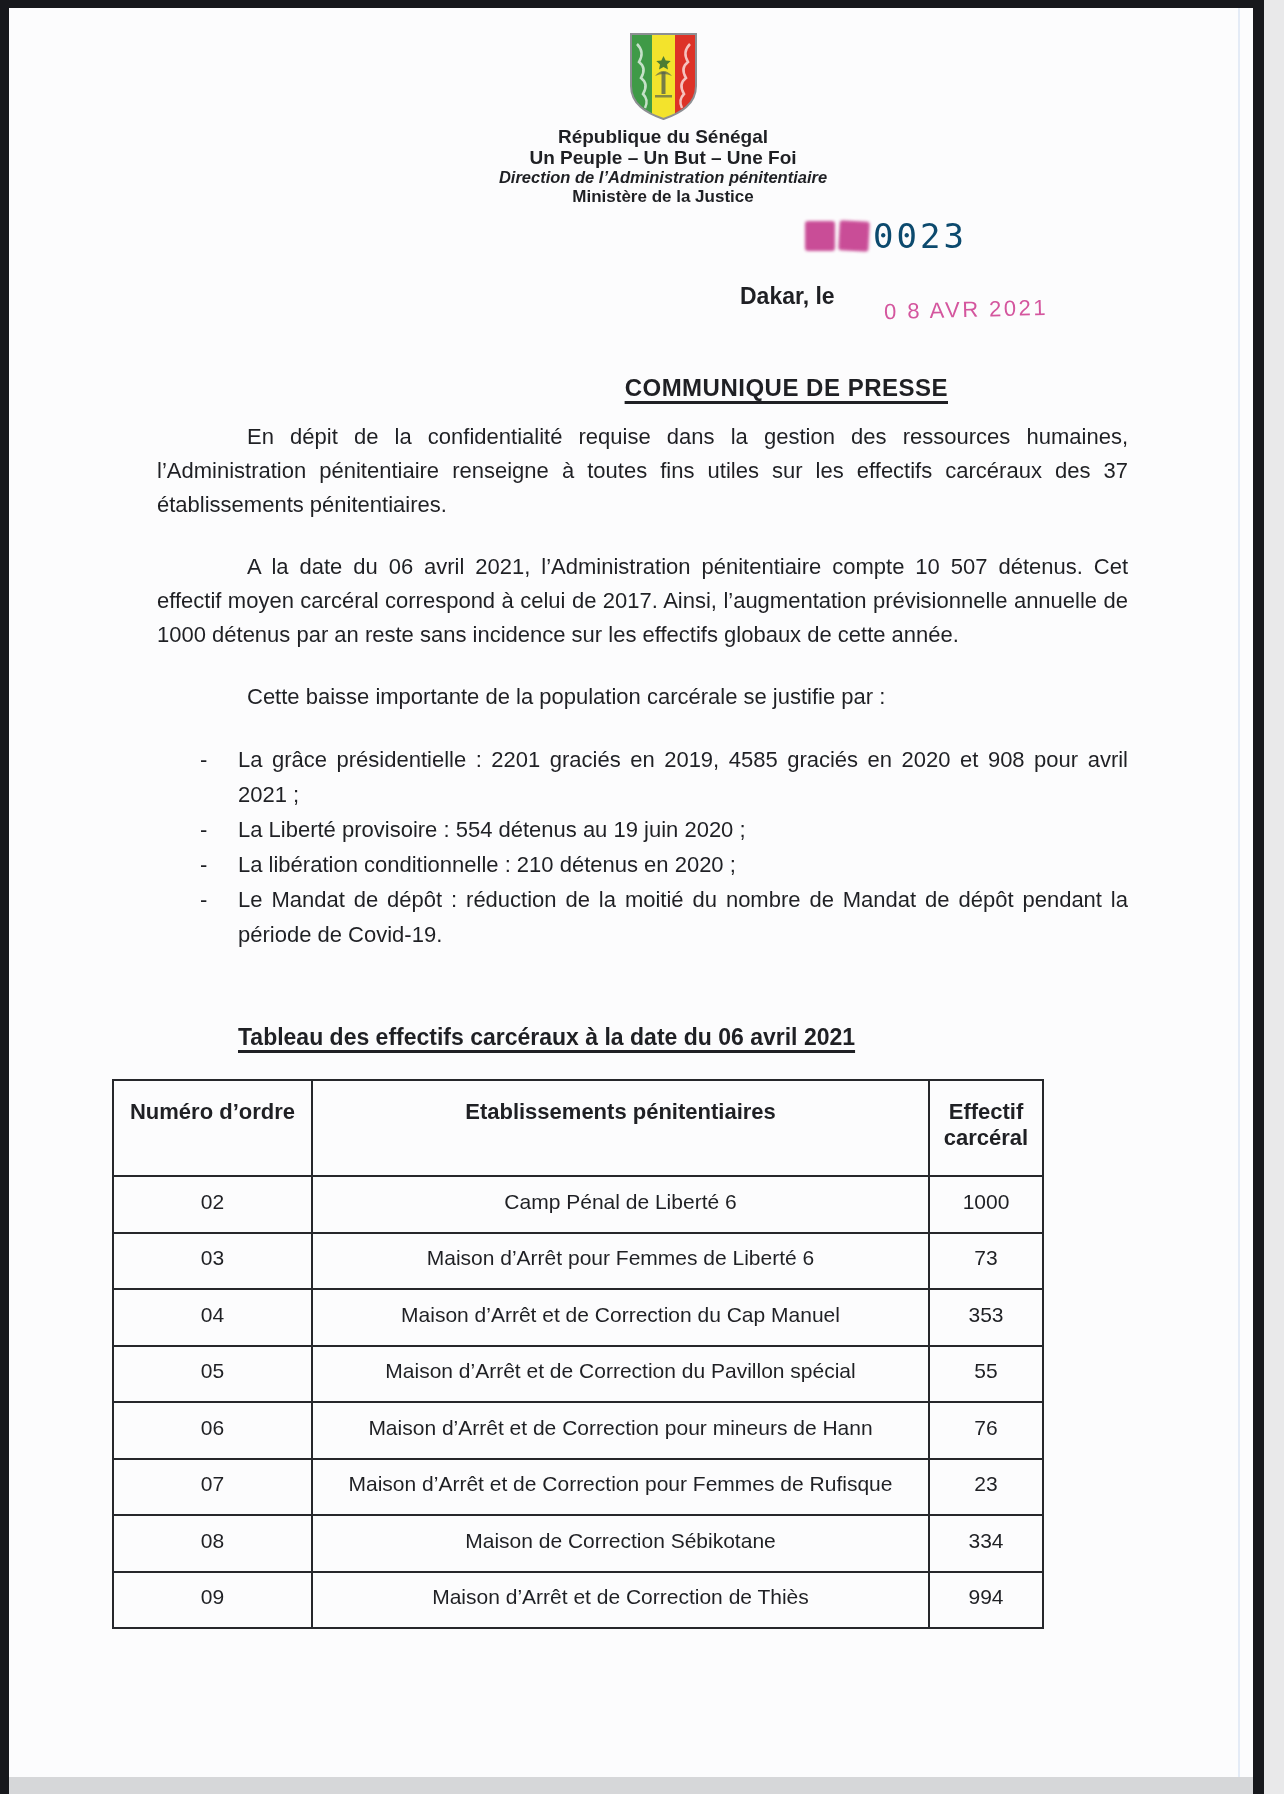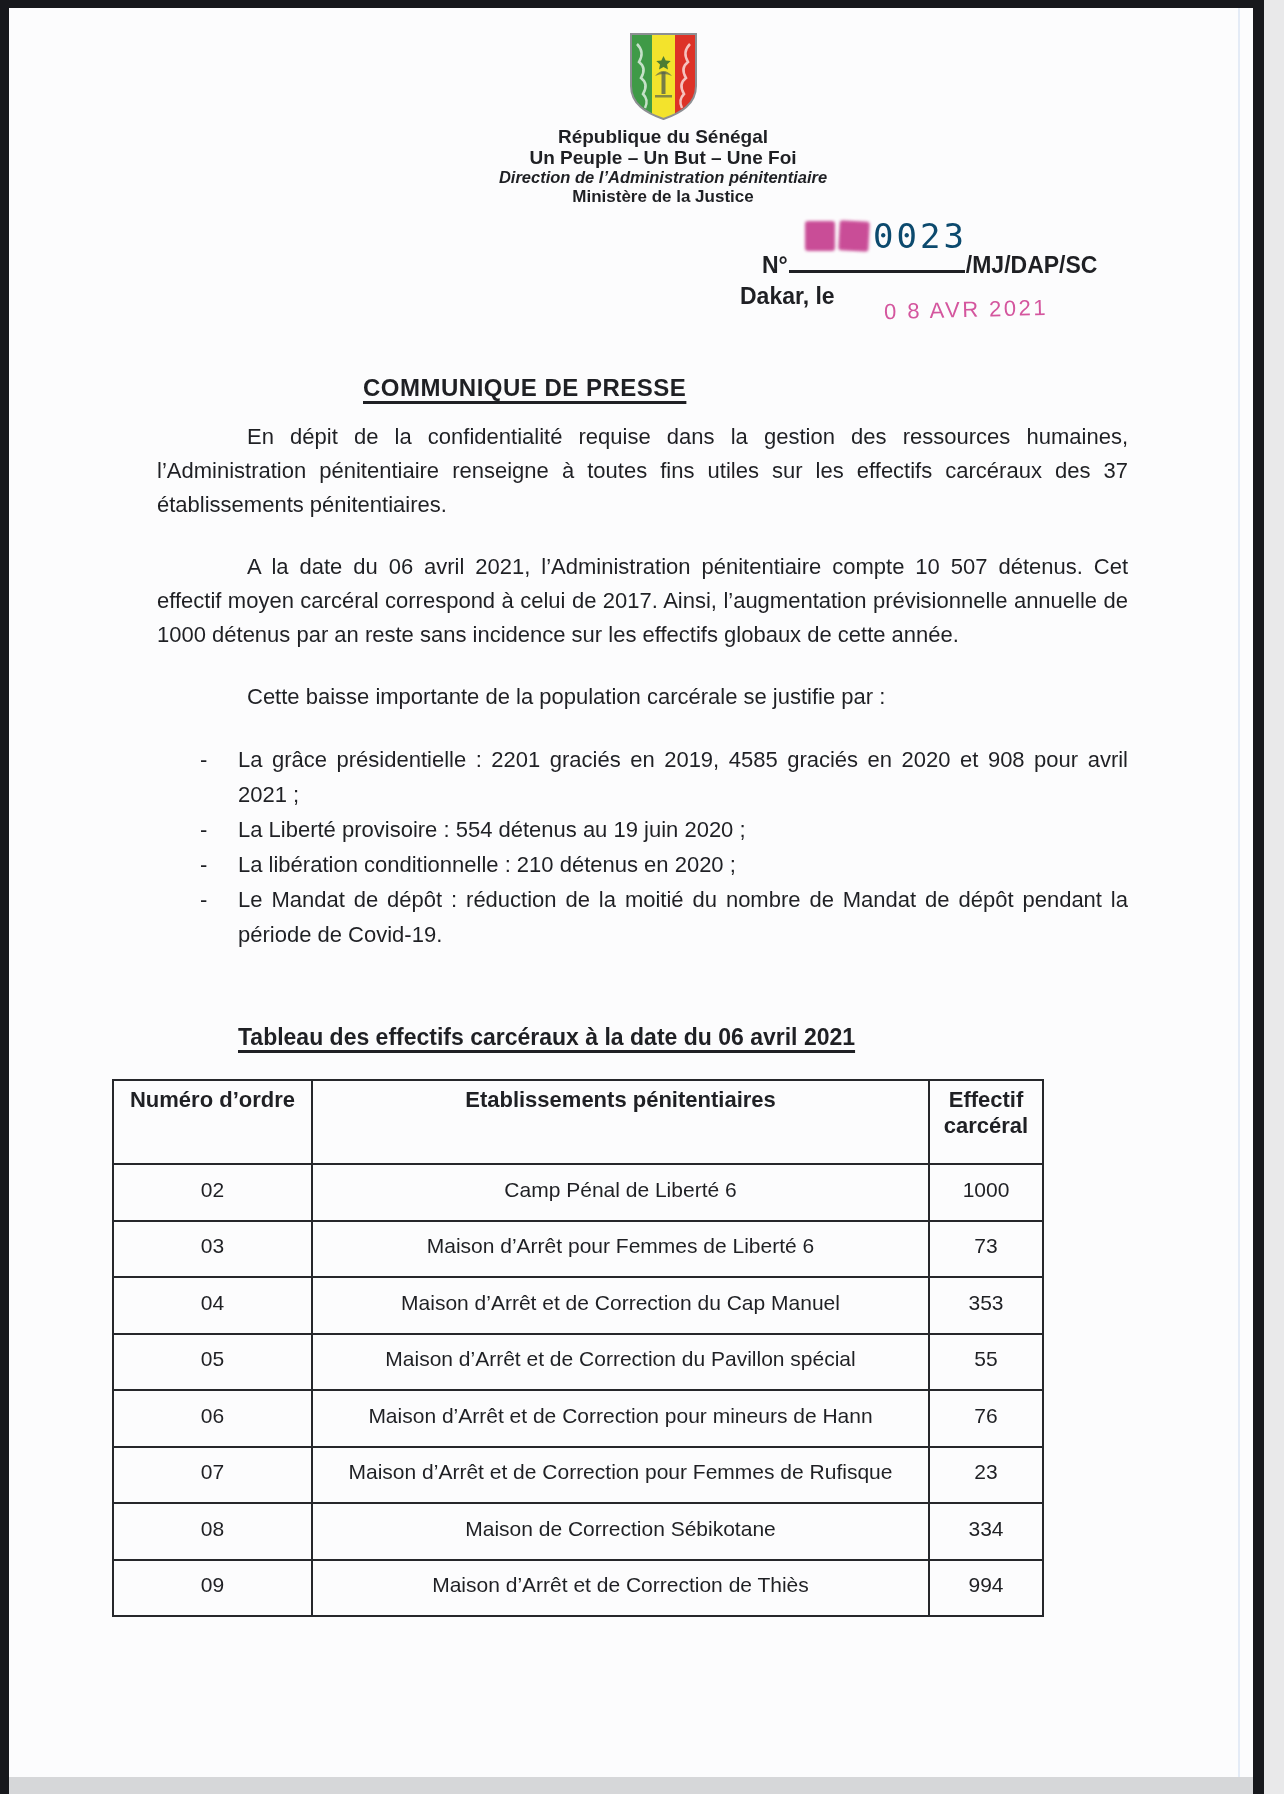--- a/index.html
+++ b/index.html
@@ -33,39 +33,39 @@
   .stamp-digits{font-family:"DejaVu Sans Mono", monospace;font-size:34px;letter-spacing:3px;
                 font-weight:normal;line-height:32px;}
   .ref-line{position:absolute;left:762px;top:250px;font-weight:bold;font-size:23px;white-space:nowrap;}
   .ref-underscore{display:inline-block;width:176px;border-bottom:3px solid #1f2024;height:20px;
                   margin:0 1px;}
   .place-line{position:absolute;left:740px;top:283px;font-weight:bold;font-size:23px;}
   .date-stamp{position:absolute;left:884px;top:297px;color:#d4569e;font-size:22px;
               letter-spacing:2.5px;transform:rotate(-1.5deg);white-space:nowrap;font-weight:500;}
 
   
-  .doc-title{position:absolute;left:363px;top:374px;width:600px;text-align:left;margin:0;
+  .doc-title{position:absolute;left:348px;top:374px;width:600px;text-align:right;margin:0;
              font-size:24px;font-weight:bold;text-decoration:underline;
              text-decoration-thickness:2.5px;text-underline-offset:5px;letter-spacing:.5px;}
 
   
   .bodytext{position:absolute;left:157px;top:420px;width:971px;font-size:22px;line-height:34px;
             text-align:justify;}
   .bodytext p{margin:0 0 28px 0;text-indent:90px;}
   .dash-list{list-style:none;margin:0;padding:0;}
   .dash-list li{position:relative;padding-left:81px;line-height:35px;text-align:justify;}
   .dash-list .dash{position:absolute;left:43px;top:0;}
 
   
   .table-title{position:absolute;left:238px;top:1024px;margin:0;font-size:23px;font-weight:bold;
                text-decoration:underline;text-decoration-thickness:2.5px;text-underline-offset:5px;}
   table.effectifs{position:absolute;left:112px;top:1079px;width:930px;border-collapse:collapse;
                   table-layout:fixed;font-size:21px;}
   table.effectifs th, table.effectifs td{border:2px solid #26272b;}
-  table.effectifs thead th{height:75px;vertical-align:top;padding-top:6px;font-size:22px;
+  table.effectifs thead th{height:75px;vertical-align:top;padding-top:18px;font-size:22px;
                            font-weight:bold;text-align:center;}
   table.effectifs tbody td{height:47.5px;text-align:center;vertical-align:middle;
                            padding-bottom:6px;}
 </style>
 </head>
 <body>
 
 <div class="canvas">
 
   <header class="letterhead">
@@ -93,23 +93,20 @@
     <div class="lh-line lh-direction">Direction de l’Administration pénitentiaire</div>
     <div class="lh-line lh-ministry">Ministère de la Justice</div>
   </header>
 
   <div class="stamp-number">
     <span class="smudge"></span>
     <span class="smudge s2"></span>
     <span class="stamp-digits"><span>0023</span></span>
   </div>
 
-  <div class="ref-line">
-    <span>N°</span><span class="ref-underscore"></span><span>/MJ/DAP/SC</span>
-  </div>
 
   <div class="place-line">Dakar, le</div>
 
   <div class="date-stamp">0 8 AVR 2021</div>
 
   <h1 class="doc-title">COMMUNIQUE DE PRESSE</h1>
 
   <div class="bodytext">
     <div>
 

